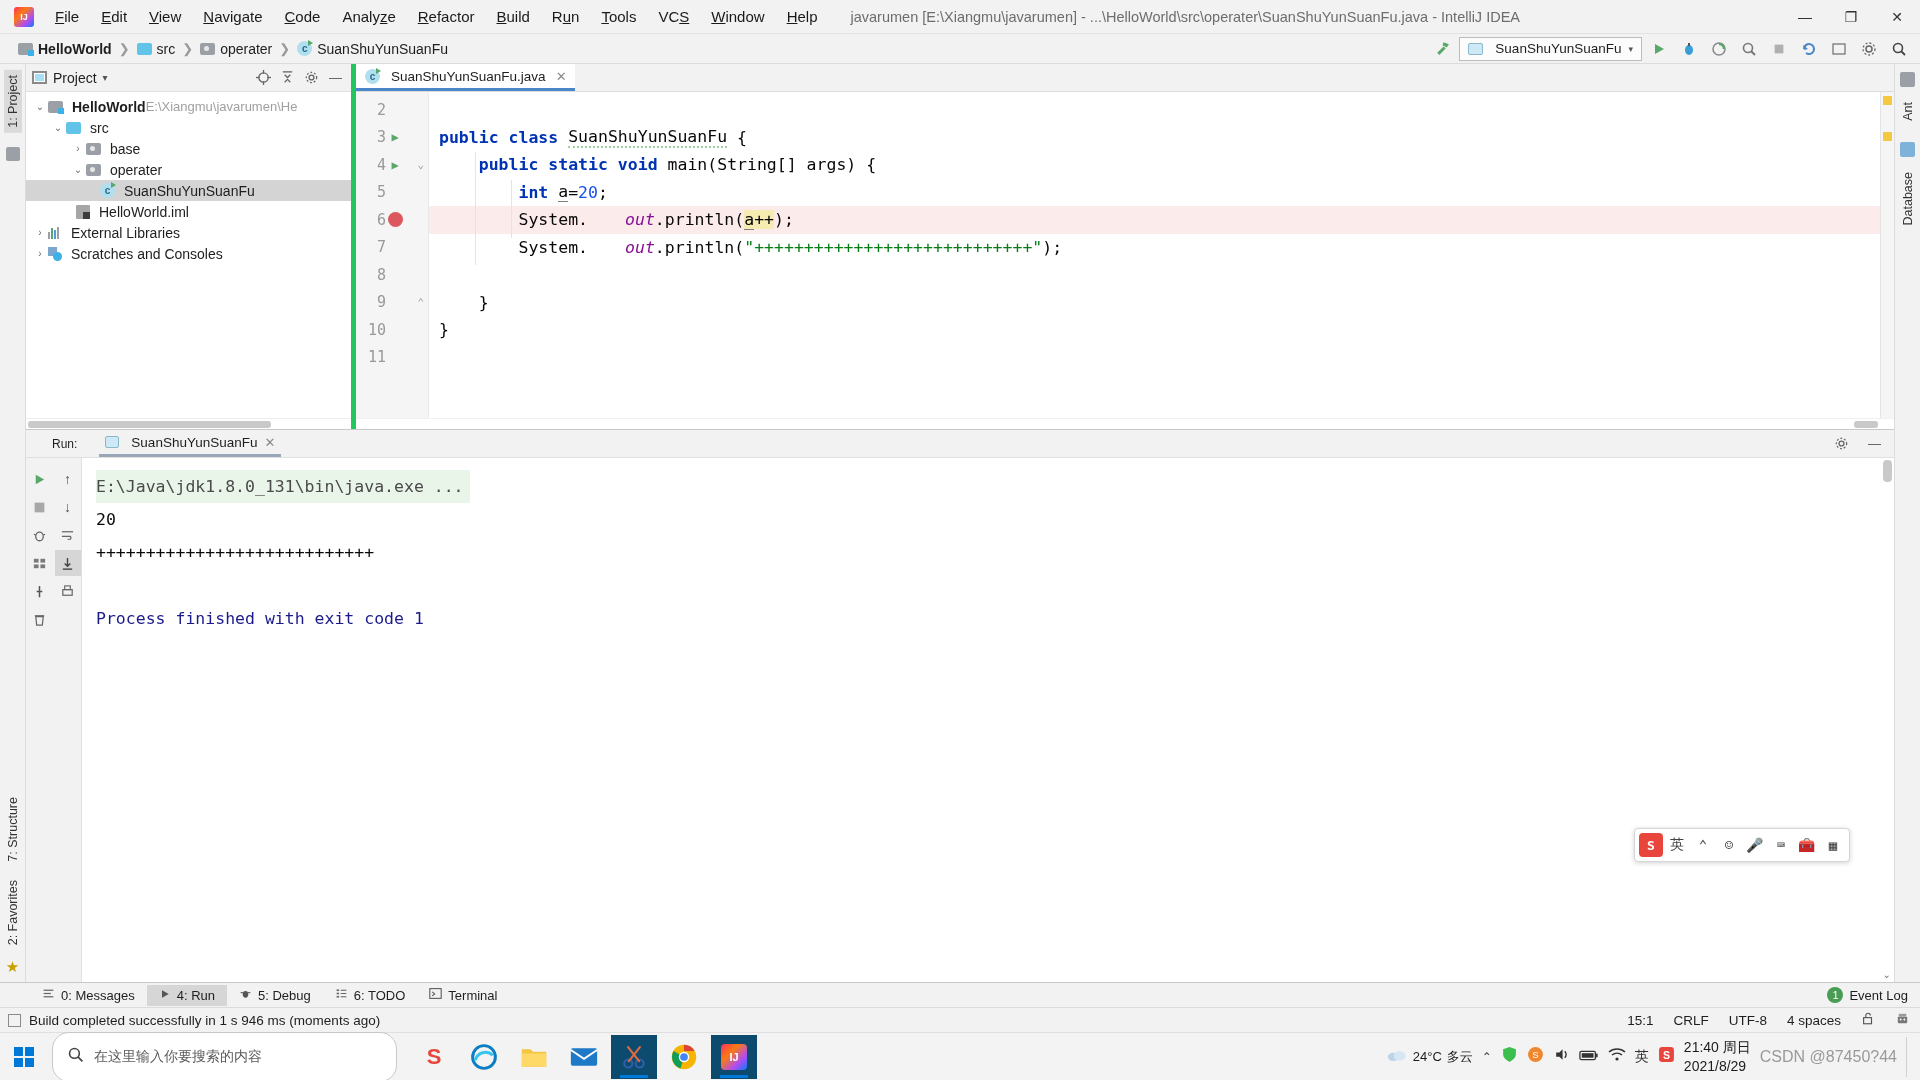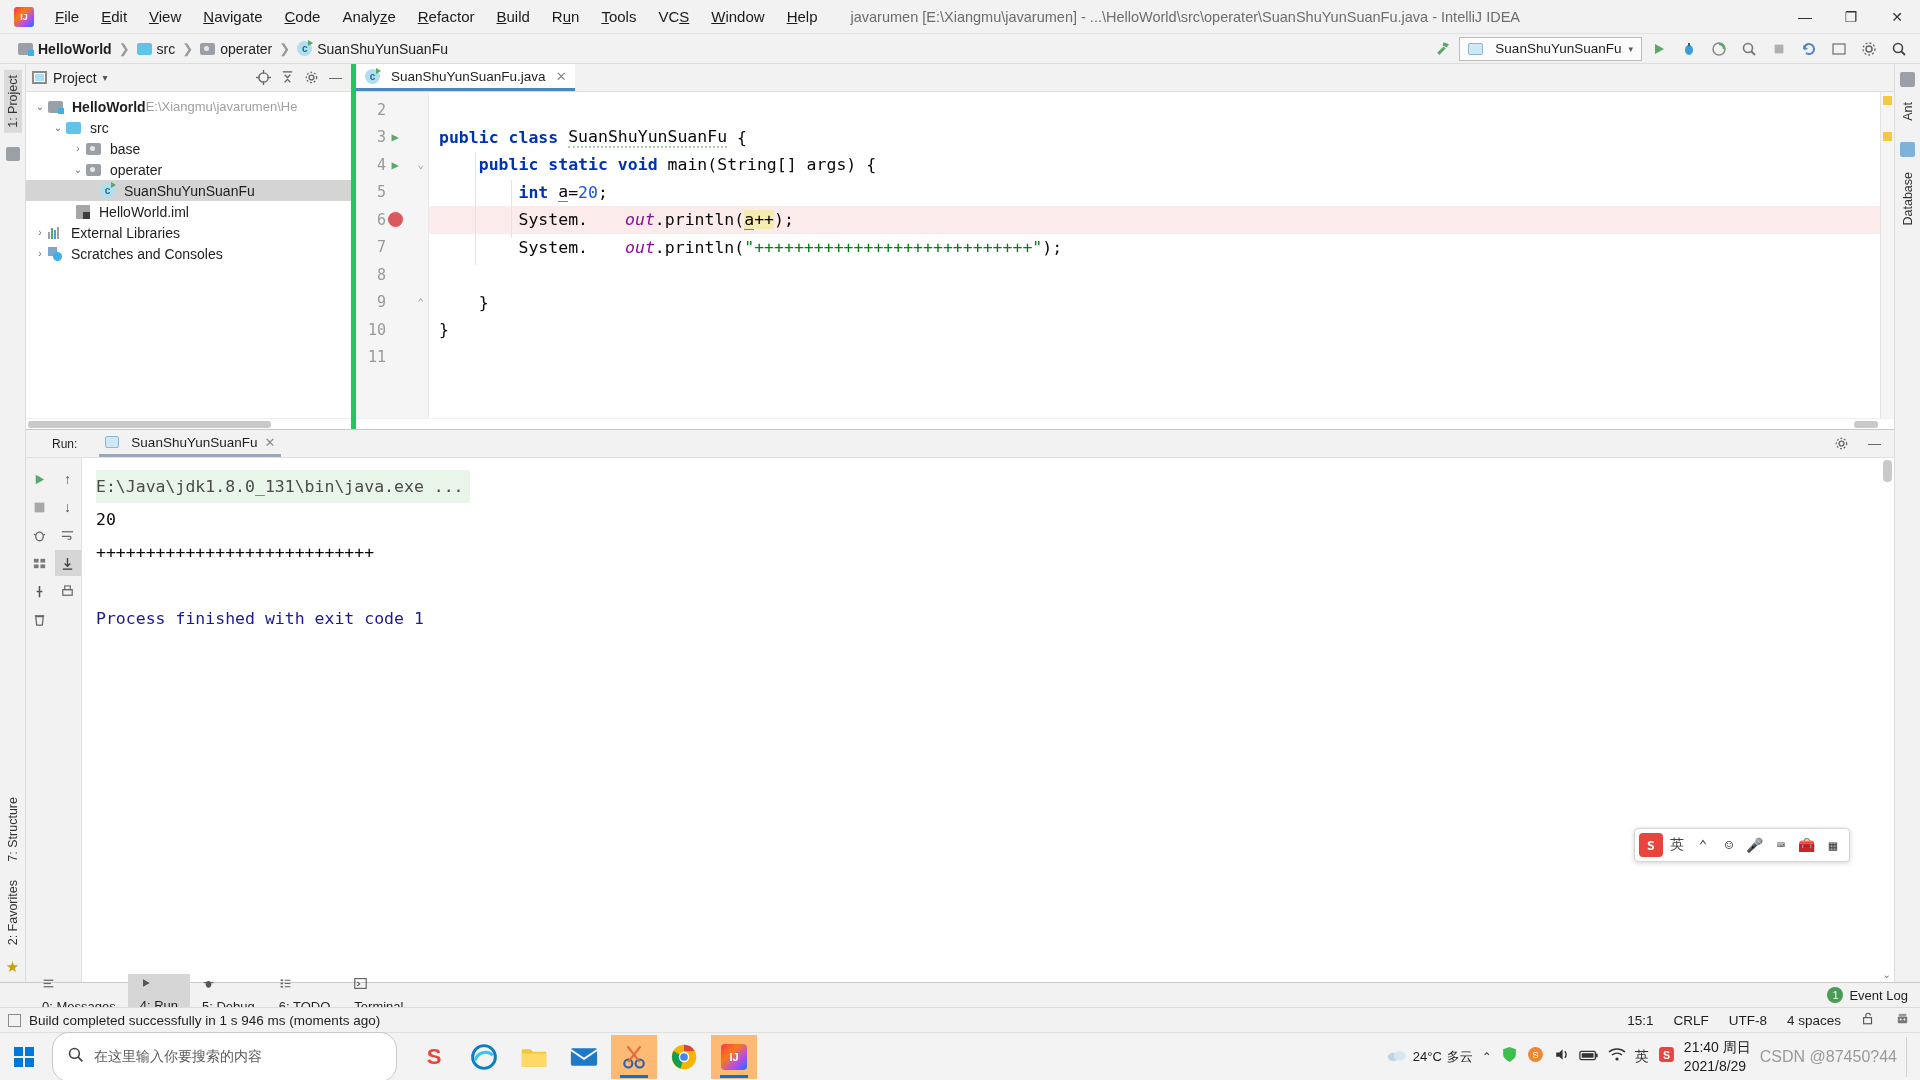--- a/index.html
+++ b/index.html
@@ -196,21 +196,21 @@
   }
   .ime .logo { width: 24px; height: 24px; border-radius: 4px; background: #e8453c; color: #fff;
      font-size: 13px; display: flex; align-items: center; justify-content: center; font-weight: bold; }
   .ime .cell { width: 24px; height: 24px; display: flex; align-items: center; justify-content: center; font-size: 14px; color: #444; }
 
   
   .toolbar-bottom {
     height: 25px; background: #f2f2f2; border-top: 1px solid #c9c9c9; display: flex; align-items: center;
     flex: 0 0 25px; padding-left: 30px; position: relative;
   }
-  .twb { display: flex; align-items: flex-start; gap: 6px; font-size: 13px; color: #1e1e1e; padding: 3px 12px; flex-direction: column; }
+  .twb { display: flex; align-items: flex-end; gap: 6px; font-size: 13px; color: #1e1e1e; padding: 3px 12px; }
   .twb.sel { background: #d6d6d6; }
   .evt { position: absolute; right: 12px; display: flex; align-items: center; gap: 6px; font-size: 13px; color: #1e1e1e; }
   .evt .badge { width: 16px; height: 16px; border-radius: 50%; background: #499c54; color: #fff;
      font-size: 11px; display: flex; align-items: center; justify-content: center; }
 
   
   .statusbar {
     height: 25px; background: #f2f2f2; border-top: 1px solid #dcdcdc; display: flex; align-items: center;
     flex: 0 0 25px; padding-left: 8px; font-size: 13.5px; color: #1e1e1e; position: relative;
   }
@@ -227,21 +227,21 @@
   .start-sq { width: 20px; height: 20px; display: grid; grid-template-columns: 1fr 1fr; grid-gap: 2px; }
   .start-sq i { background: #0078d7; display: block; }
   .search-pill {
     width: 345px; height: 50px; background: #fff; border: 1px solid #c8c8c8; border-radius: 17px;
     display: flex; align-items: center; padding: 0 14px; gap: 10px; margin-left: 4px;
   }
   .search-pill .ph { font-size: 14px; color: #5c5c5c; }
   .tb-apps { display: flex; align-items: center; gap: 4px; margin-left: 14px; }
   .tb-app { width: 46px; height: 44px; display: flex; align-items: center; justify-content: center; position: relative; }
   .tb-app.active::after { content:""; position:absolute; bottom:1px; left:9px; right:9px; height:3px; background:#0078d7; }
-  .tb-app.active { background: #fdba74; }
+  .tb-app.active { background: #0c4a6e; }
   .tray { position: absolute; right: 0; display: flex; align-items: center; height: 48px; gap: 9px; padding-right: 8px; }
   .tray-item { font-size: 13px; color: #1c1c1c; display: flex; align-items: center; gap: 5px; }
   .clock { font-size: 14px; color: #1c1c1c; text-align: left; line-height: 1.35; }
   .wm { font-size: 16px; color: #999; }
 </style>
 </head>
 <body>
 
 <div class="app">
 

